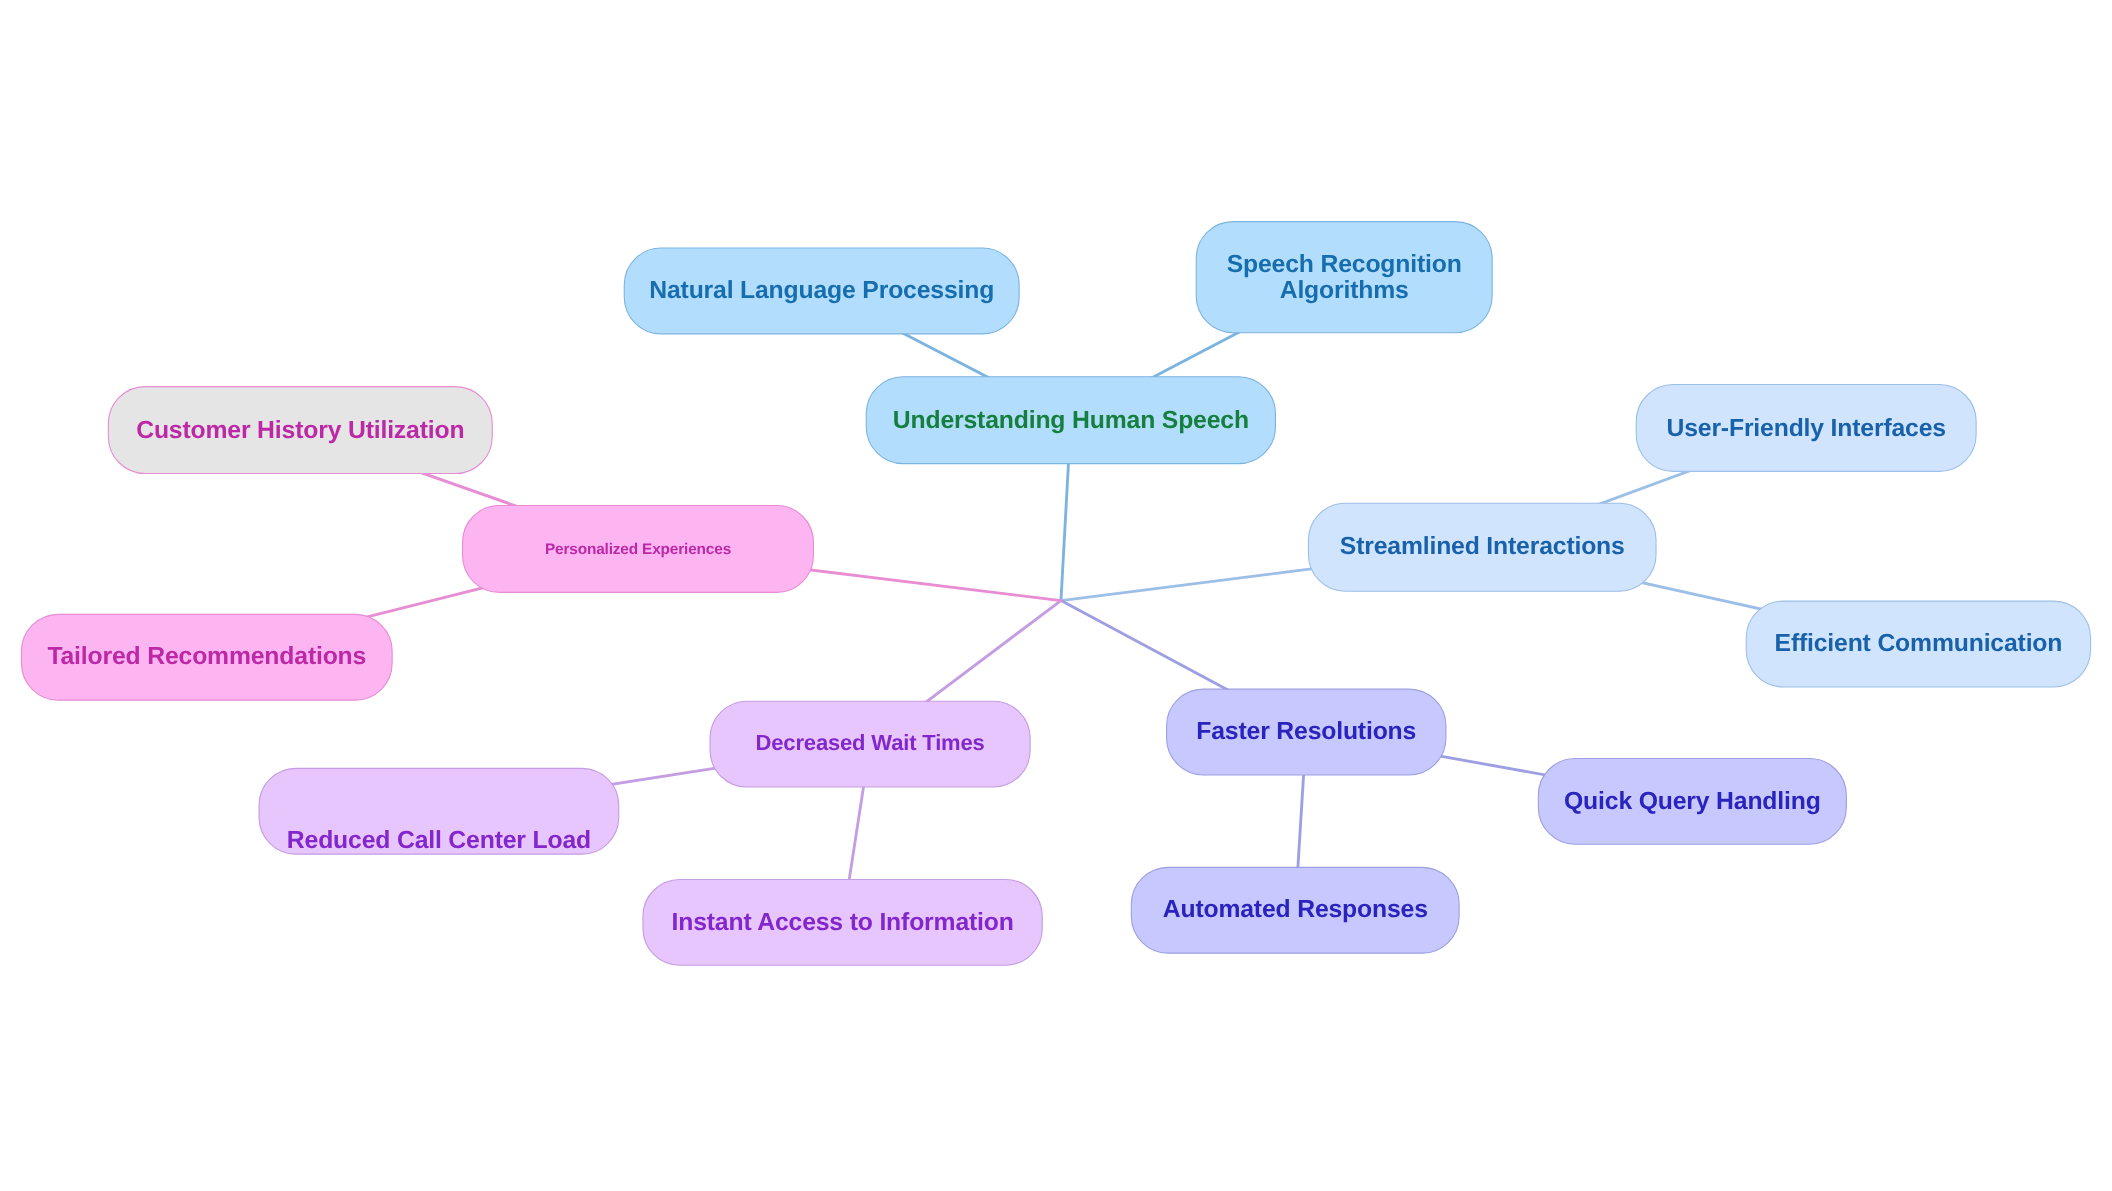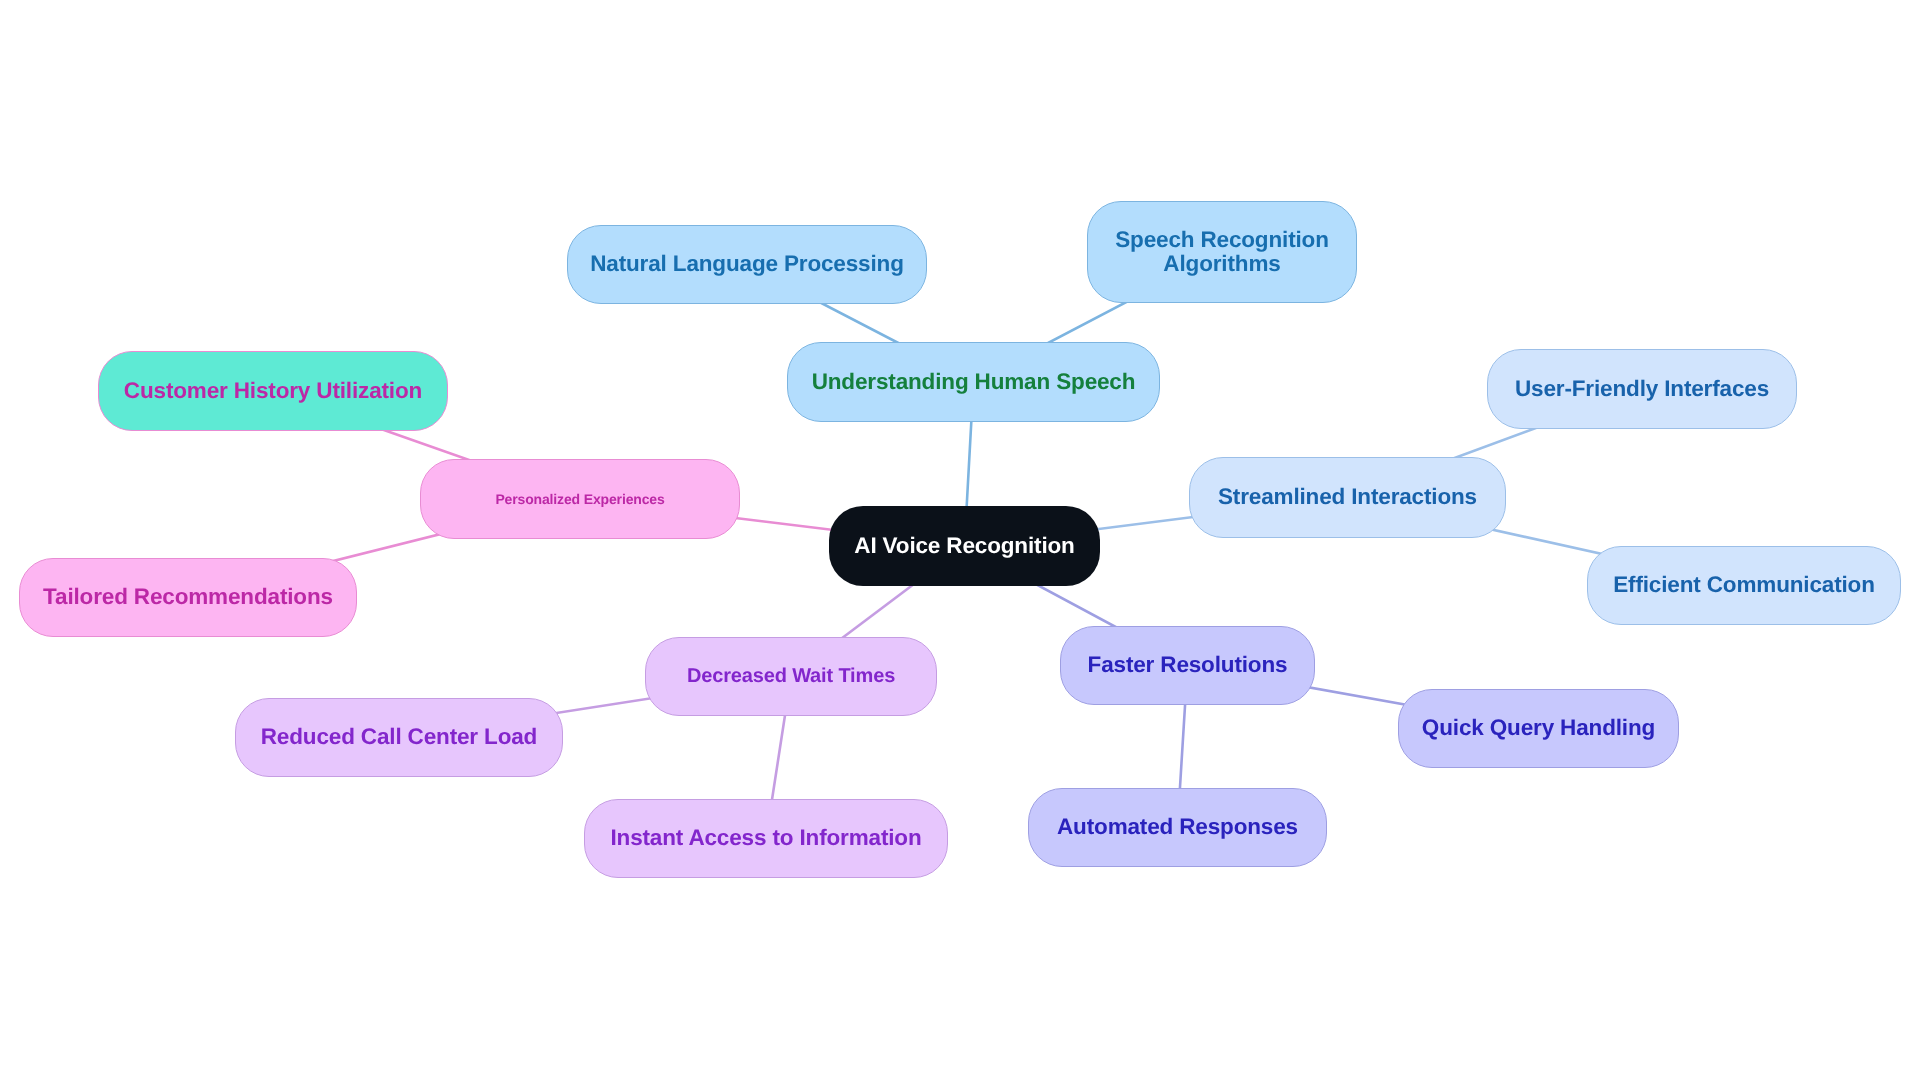--- a/index.html
+++ b/index.html
@@ -74,23 +74,20 @@
     <line class="mm-edge" stroke-linecap="round" x1="1187.50" y1="665.50" x2="1177.50" y2="827.50" stroke="#9e9fe2" stroke-width="2.6"></line>
     <line class="mm-edge" stroke-linecap="round" x1="964.50" y1="546.00" x2="791.00" y2="676.50" stroke="#c59de2" stroke-width="2.6"></line>
     <line class="mm-edge" stroke-linecap="round" x1="791.00" y1="676.50" x2="399.00" y2="737.50" stroke="#c59de2" stroke-width="2.6"></line>
     <line class="mm-edge" stroke-linecap="round" x1="791.00" y1="676.50" x2="766.00" y2="838.50" stroke="#c59de2" stroke-width="2.6"></line>
     <line class="mm-edge" stroke-linecap="round" x1="964.50" y1="546.00" x2="580.00" y2="499.00" stroke="#e88cd3" stroke-width="2.6"></line>
     <line class="mm-edge" stroke-linecap="round" x1="580.00" y1="499.00" x2="273.00" y2="391.00" stroke="#e88cd3" stroke-width="2.6"></line>
     <line class="mm-edge" stroke-linecap="round" x1="580.00" y1="499.00" x2="188.00" y2="597.50" stroke="#e88cd3" stroke-width="2.6"></line>
   </svg>
 
   <div id="mindmap-node-layer">
-    <div class="mm-node is-root" style="left: 829px; top: 506px; width: 271px; height: 80px; background: rgb(11, 17, 25); border-color: rgb(11, 17, 25); color: rgb(255, 255, 255); font-size: 22.5px; border-radius: 34px;">
-      <span class="mm-label">AI Voice Recognition</span>
-    </div>
     <div class="mm-node" style="left: 787px; top: 342px; width: 373px; height: 80px; background: rgb(179, 221, 253); border-color: rgb(124, 180, 224); color: #15803d; font-size: 22.5px; border-radius: 34px;">
       <span class="mm-label">Understanding Human Speech</span>
     </div>
     <div class="mm-node" style="left: 567px; top: 225px; width: 360px; height: 79px; background: rgb(179, 221, 253); border-color: rgb(124, 180, 224); color: rgb(23, 110, 175); font-size: 22.5px; border-radius: 34px;">
       <span class="mm-label">Natural Language Processing</span>
     </div>
     <div class="mm-node" style="left: 1087px; top: 201px; width: 270px; height: 102px; background: rgb(179, 221, 253); border-color: rgb(124, 180, 224); color: rgb(23, 110, 175); font-size: 22.5px; border-radius: 34px;">
       <span class="mm-label">Speech Recognition
 Algorithms</span>
     </div>
@@ -108,30 +105,30 @@
     </div>
     <div class="mm-node" style="left: 1398px; top: 689px; width: 281px; height: 79px; background: rgb(199, 200, 253); border-color: rgb(158, 159, 226); color: rgb(42, 35, 189); font-size: 22.5px; border-radius: 34px; text-align: center;">
       <span class="mm-label">Quick Query Handling</span>
     </div>
     <div class="mm-node" style="left: 1028px; top: 788px; width: 299px; height: 79px; background: rgb(199, 200, 253); border-color: rgb(158, 159, 226); color: rgb(42, 35, 189); font-size: 22.5px; border-radius: 34px;">
       <span class="mm-label">Automated Responses</span>
     </div>
     <div class="mm-node" style="left: 645px; top: 637px; width: 292px; height: 79px; background: rgb(231, 198, 253); border-color: rgb(197, 157, 226); color: rgb(131, 38, 204); font-size: 20px; border-radius: 34px;">
       <span class="mm-label">Decreased Wait Times</span>
     </div>
-    <div class="mm-node" style="left: 235px; top: 698px; width: 328px; height: 79px; background: rgb(231, 198, 253); border-color: rgb(197, 157, 226); color: rgb(131, 38, 204); font-size: 22.5px; border-radius: 34px;">
+    <div class="mm-node" style="left: 235px; top: 698px; width: 328px; height: 79px; background: rgb(231, 198, 253); border-color: rgb(197, 157, 226); color: rgb(131, 38, 204); font-size: 22.5px; border-radius: 34px; align-items: flex-end;">
       <span class="mm-label">Reduced Call Center Load</span>
     </div>
     <div class="mm-node" style="left: 584px; top: 799px; width: 364px; height: 79px; background: rgb(231, 198, 253); border-color: rgb(197, 157, 226); color: rgb(131, 38, 204); font-size: 22.5px; border-radius: 34px;">
       <span class="mm-label">Instant Access to Information</span>
     </div>
     <div class="mm-node" style="left: 420px; top: 459px; width: 320px; height: 80px; background: rgb(253, 181, 242); border-color: rgb(232, 140, 211); color: rgb(188, 40, 166); font-size: 14px; border-radius: 34px;">
       <span class="mm-label">Personalized Experiences</span>
     </div>
-    <div class="mm-node" style="left: 98px; top: 351px; width: 350px; height: 80px; background: #5eead4; border-color: rgb(232, 140, 211); color: rgb(188, 40, 166); font-size: 22.5px; border-radius: 34px;">
+    <div class="mm-node" style="left: 98px; top: 351px; width: 350px; height: 80px; background: #e5e5e5; border-color: rgb(232, 140, 211); color: rgb(188, 40, 166); font-size: 22.5px; border-radius: 34px;">
       <span class="mm-label">Customer History Utilization</span>
     </div>
     <div class="mm-node" style="left: 19px; top: 558px; width: 338px; height: 79px; background: rgb(253, 181, 242); border-color: rgb(232, 140, 211); color: rgb(188, 40, 166); font-size: 22.5px; border-radius: 34px;">
       <span class="mm-label">Tailored Recommendations</span>
     </div>
   </div>
 
 </div>
 
 </body></html>

